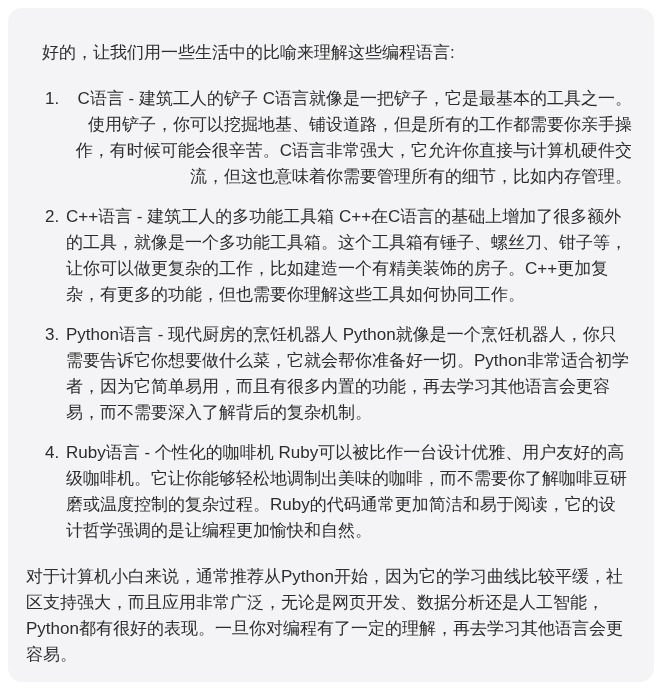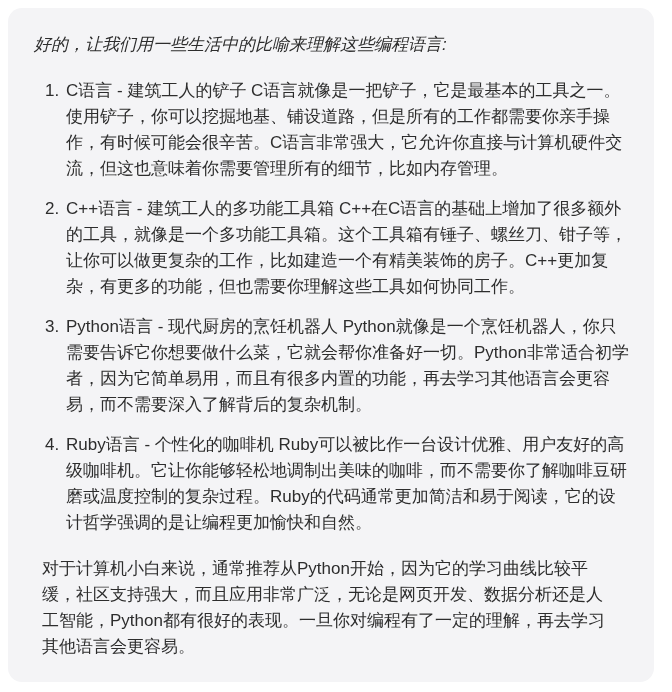--- a/index.html
+++ b/index.html
@@ -23,36 +23,36 @@
     box-sizing: border-box;
     background: #f4f4f6;
     border-radius: 14px;
     padding: 16px 22px 16px 18px;
     color: #2d2d2d;
     font-size: 17px;
     line-height: 26px;
     overflow: hidden;
   }
   .intro {
-    margin: 8px;
-    font-style: italic;
+    margin: 16px;
   }
   ol.lang-list {
     margin: 20px 0;
     padding-left: 38px;
   }
   ol.lang-list li {
     margin-top: 14px;
     padding-left: 2px;
   }
   ol.lang-list li:first-child {
     margin-top: 0;
+    text-align: right;
   }
   .outro {
-    margin: 16px;
+    margin: 0;
   }
 </style>
 </head>
 <body style="background: rgb(255, 255, 255);">
 
 <div class="bubble" style="background: rgb(244, 244, 246); color: rgb(45, 45, 45);">
   <p class="intro">好的，让我们用一些生活中的比喻来理解这些编程语言:</p>
 
   <ol class="lang-list">
     <li>C语言 - 建筑工人的铲子 C语言就像是一把铲子，它是最基本的工具之一。使用铲子，你可以挖掘地基、铺设道路，但是所有的工作都需要你亲手操作，有时候可能会很辛苦。C语言非常强大，它允许你直接与计算机硬件交流，但这也意味着你需要管理所有的细节，比如内存管理。</li>

